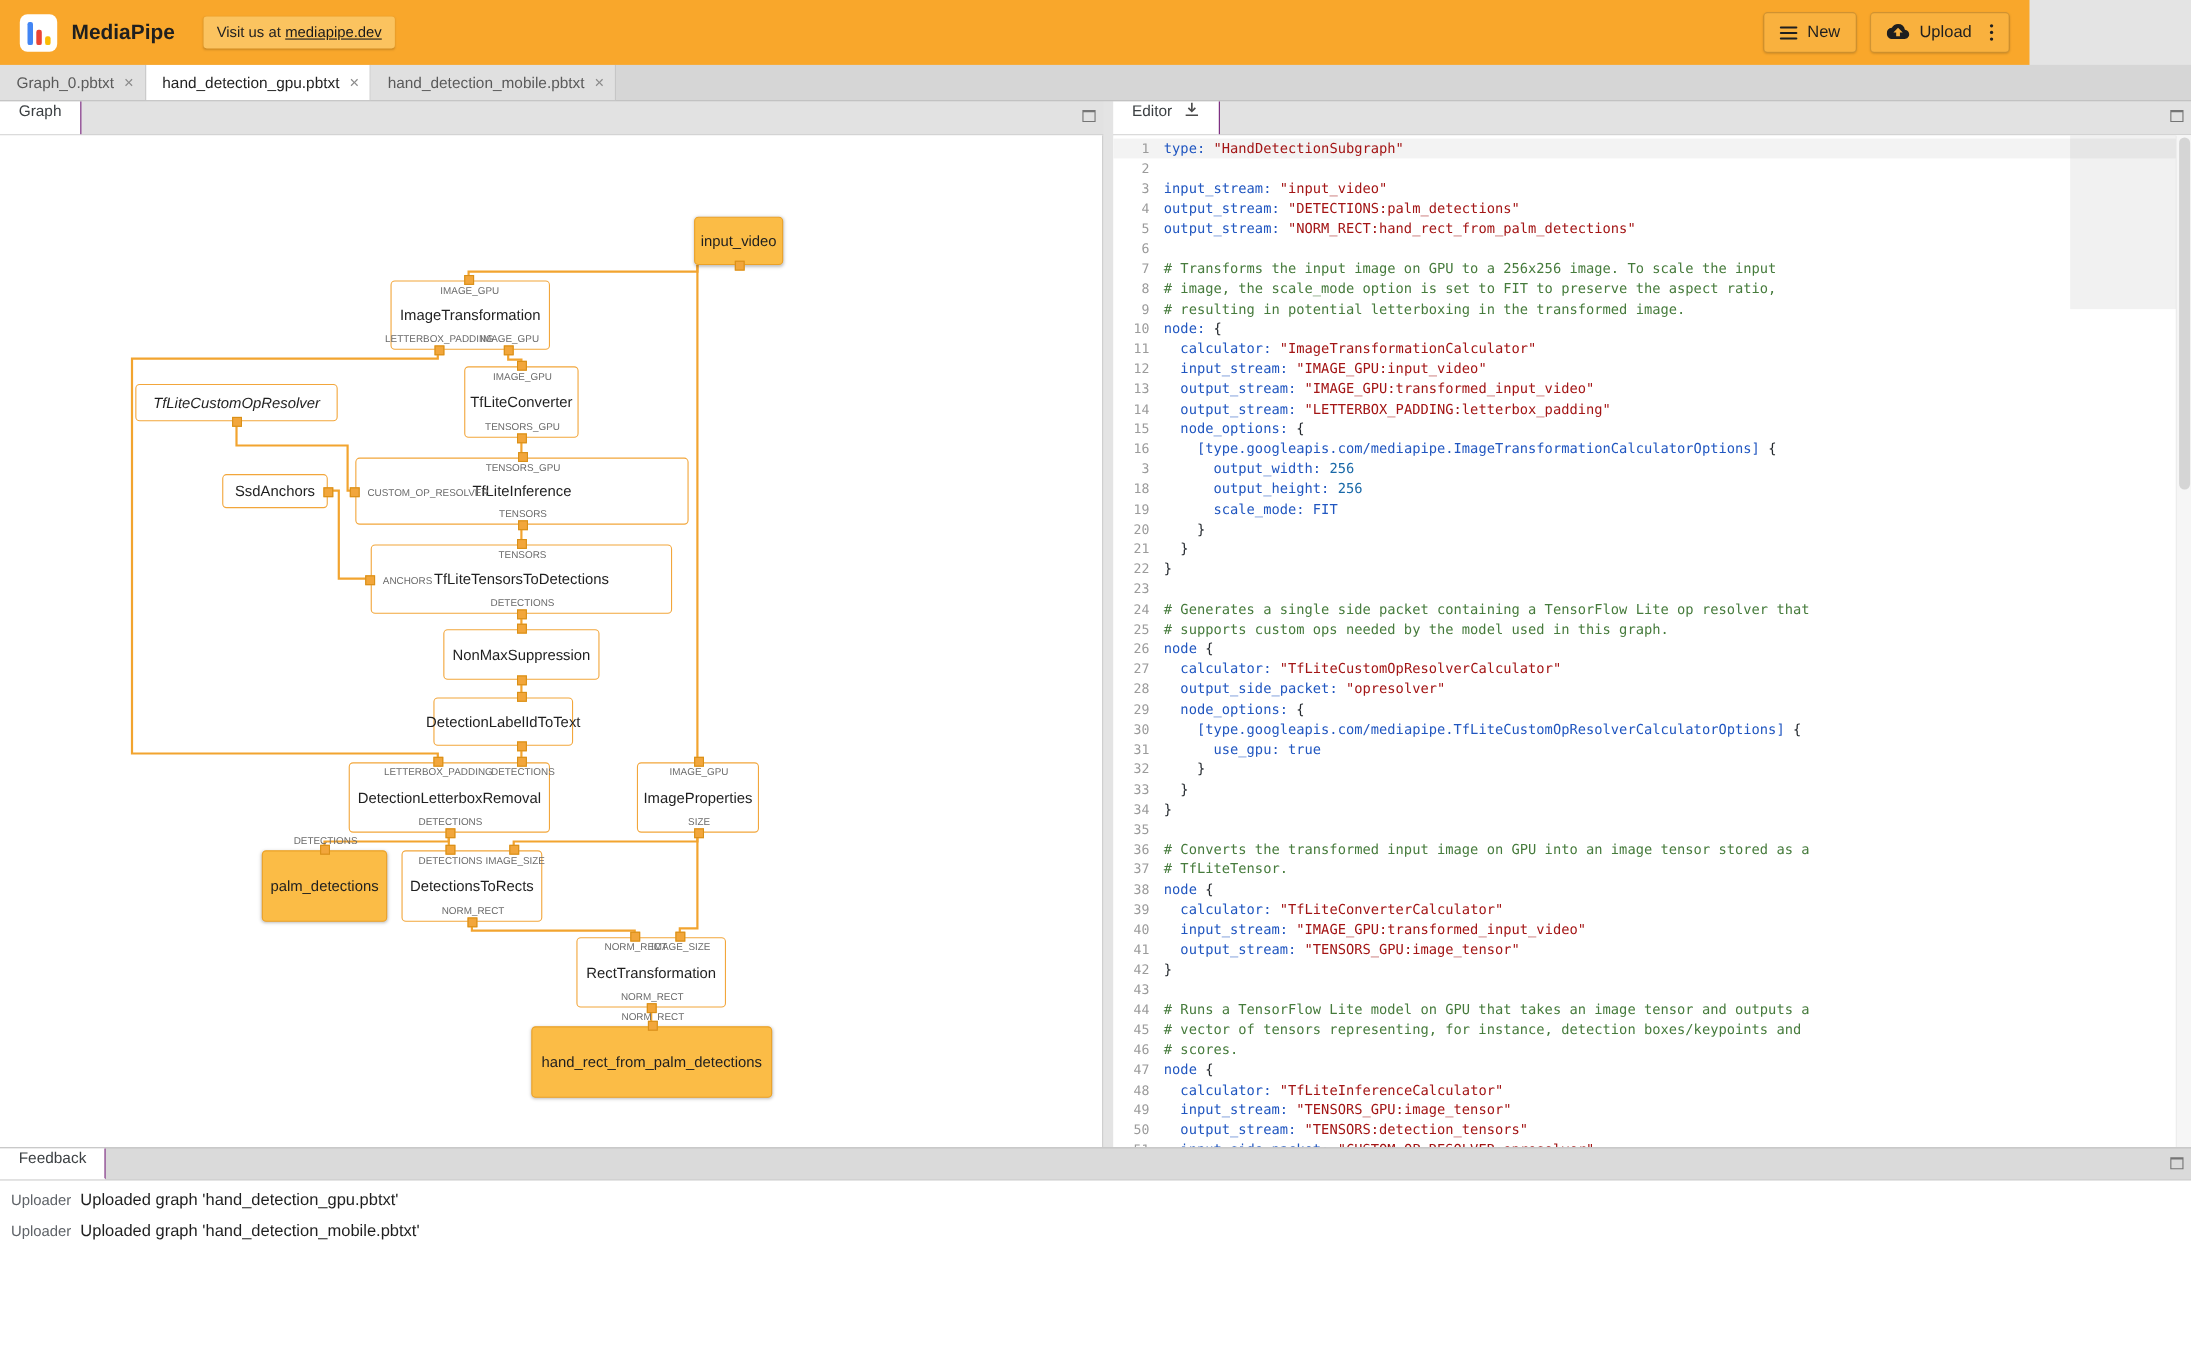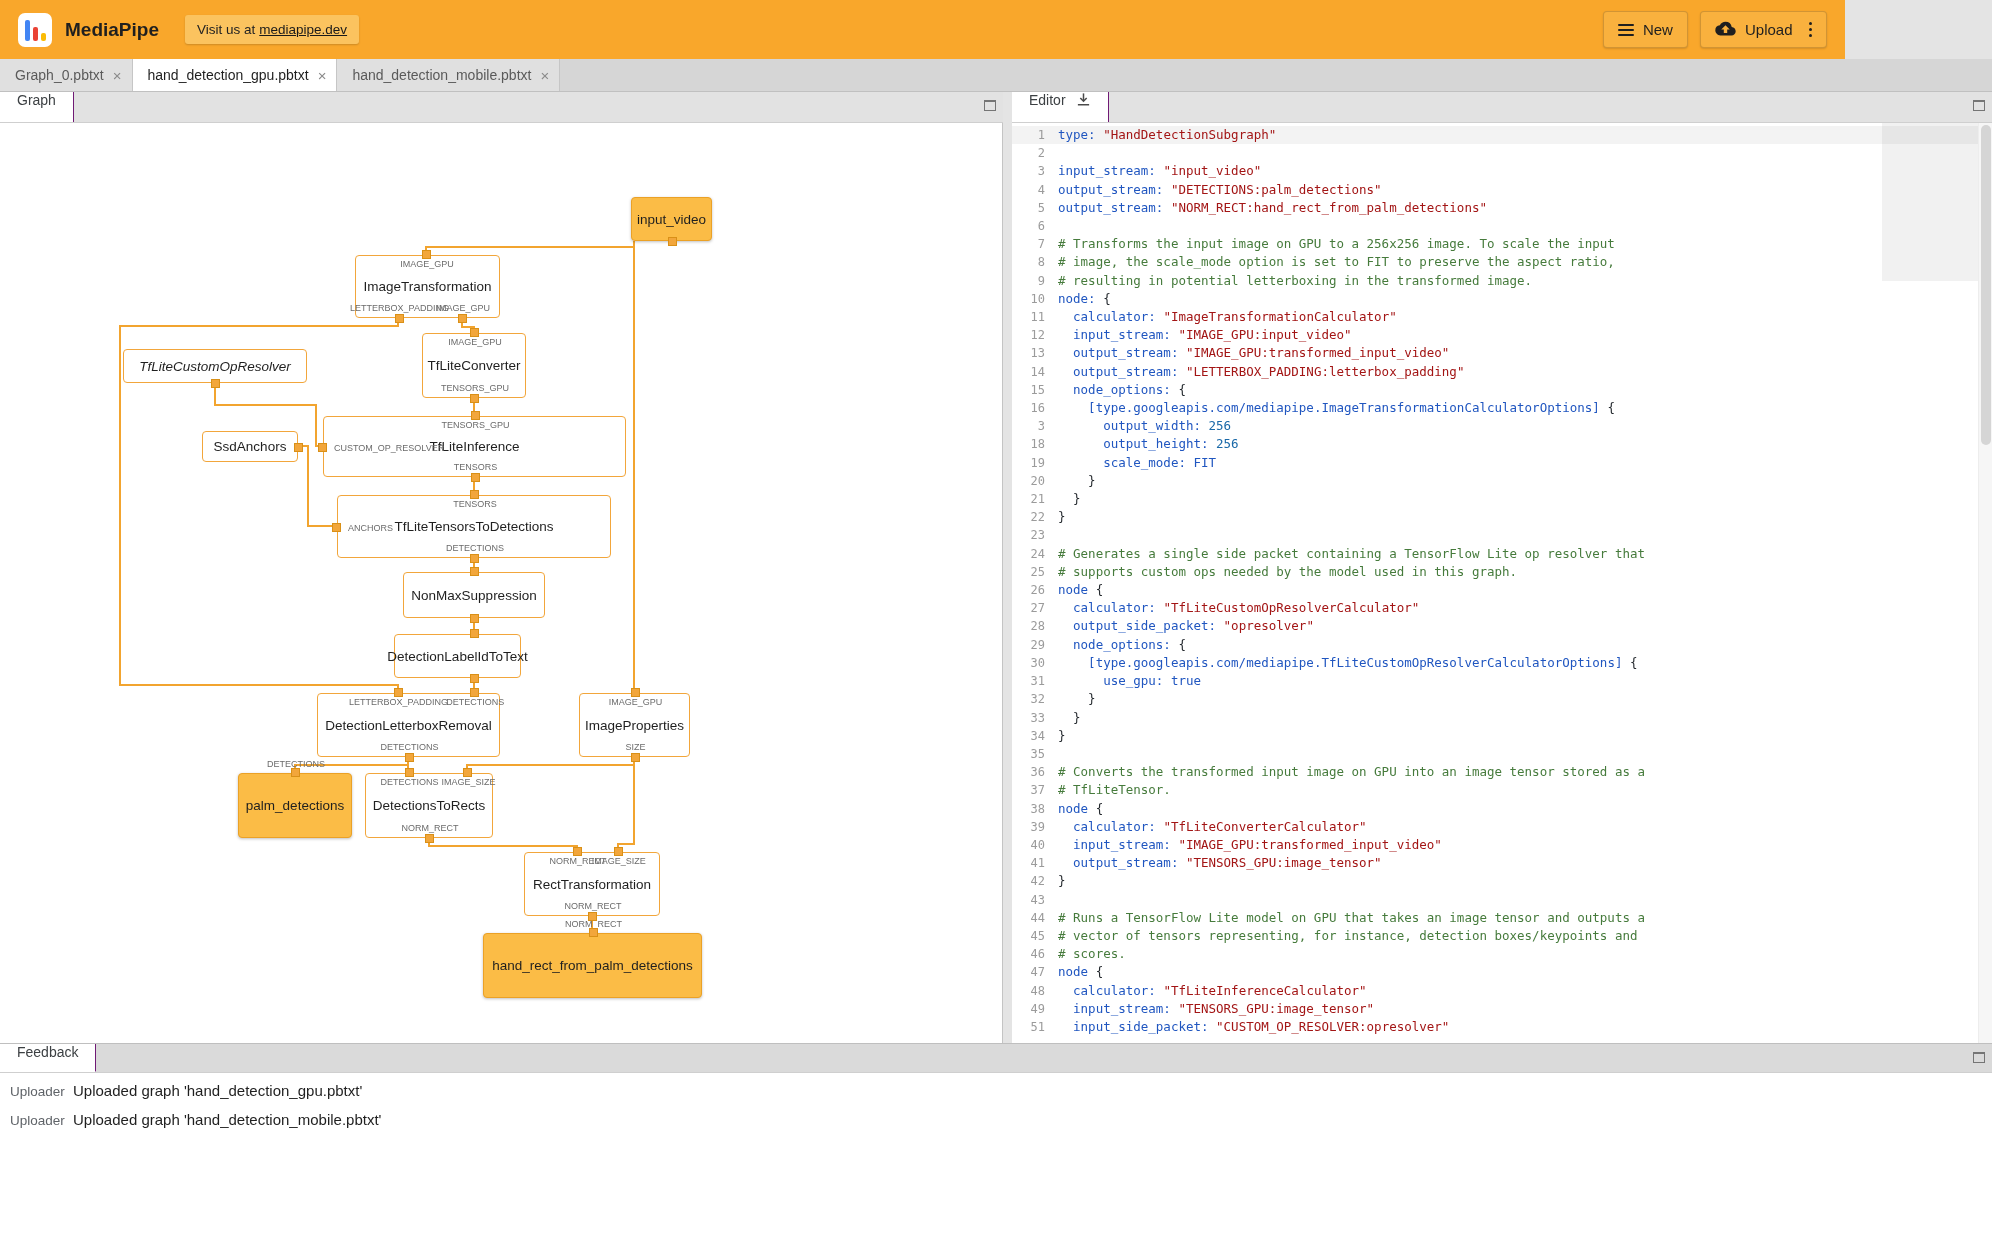--- a/index.html
+++ b/index.html
@@ -324,20 +324,21 @@
           <div class="cl"><span class="ln">40</span><span class="ct"><span class="tk-plain">  </span><span class="tk-key">input_stream:</span><span class="tk-plain"> </span><span class="tk-string">"IMAGE_GPU:transformed_input_video"</span></span></div>
           <div class="cl"><span class="ln">41</span><span class="ct"><span class="tk-plain">  </span><span class="tk-key">output_stream:</span><span class="tk-plain"> </span><span class="tk-string">"TENSORS_GPU:image_tensor"</span></span></div>
           <div class="cl"><span class="ln">42</span><span class="ct"><span class="tk-plain">}</span></span></div>
           <div class="cl"><span class="ln">43</span><span class="ct"></span></div>
           <div class="cl"><span class="ln">44</span><span class="ct"><span class="tk-comment"># Runs a TensorFlow Lite model on GPU that takes an image tensor and outputs a</span></span></div>
           <div class="cl"><span class="ln">45</span><span class="ct"><span class="tk-comment"># vector of tensors representing, for instance, detection boxes/keypoints and</span></span></div>
           <div class="cl"><span class="ln">46</span><span class="ct"><span class="tk-comment"># scores.</span></span></div>
           <div class="cl"><span class="ln">47</span><span class="ct"><span class="tk-key">node</span><span class="tk-plain"> </span><span class="tk-plain">{</span></span></div>
           <div class="cl"><span class="ln">48</span><span class="ct"><span class="tk-plain">  </span><span class="tk-key">calculator:</span><span class="tk-plain"> </span><span class="tk-string">"TfLiteInferenceCalculator"</span></span></div>
           <div class="cl"><span class="ln">49</span><span class="ct"><span class="tk-plain">  </span><span class="tk-key">input_stream:</span><span class="tk-plain"> </span><span class="tk-string">"TENSORS_GPU:image_tensor"</span></span></div>
+          <div class="cl"><span class="ln">50</span><span class="ct"><span class="tk-plain">  </span><span class="tk-key">output_stream:</span><span class="tk-plain"> </span><span class="tk-string">"TENSORS:detection_tensors"</span></span></div>
           <div class="cl"><span class="ln">51</span><span class="ct"><span class="tk-plain">  </span><span class="tk-key">input_side_packet:</span><span class="tk-plain"> </span><span class="tk-string">"CUSTOM_OP_RESOLVER:opresolver"</span></span></div>
         </div>
       <div class="minimap-slider"></div>
       <div class="minimap" id="minimap">
           <div class="mm-line"></div>
           <div class="mm-line"></div>
           <div class="mm-line"></div>
           <div class="mm-line"></div>
           <div class="mm-line"></div>
           <div class="mm-line"></div>

